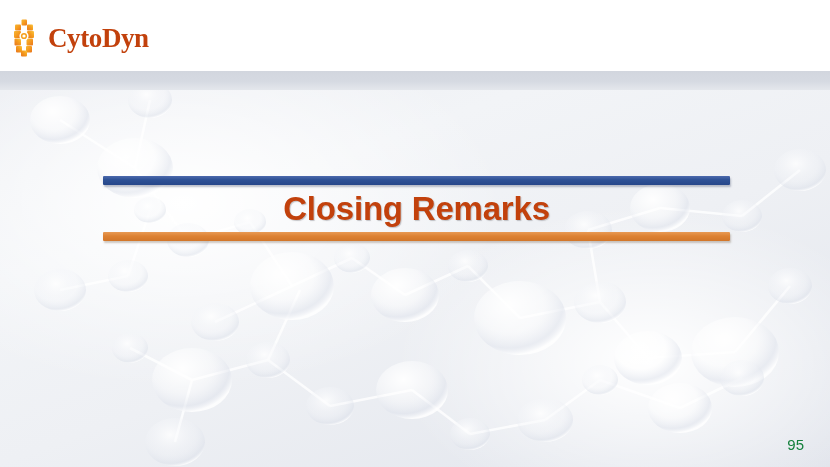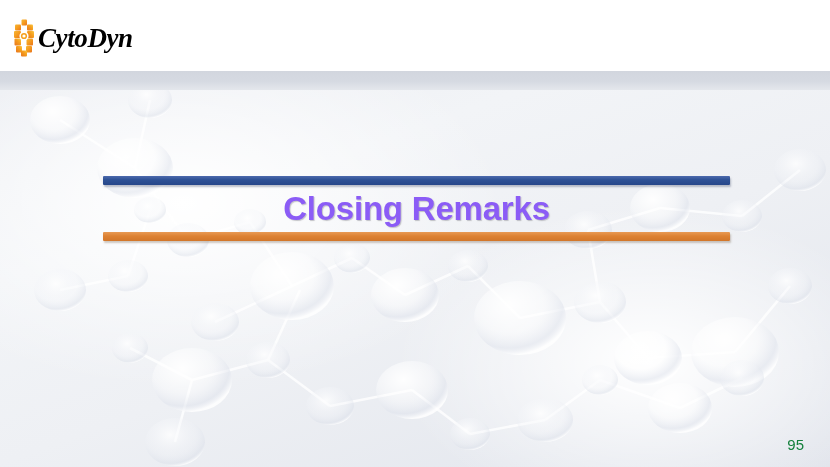--- a/index.html
+++ b/index.html
@@ -39,26 +39,25 @@
   }
   .logo-mark {
     width: 24px;
     height: 38px;
     position: relative;
     flex: 0 0 auto;
   }
   .logo-mark svg { display: block; }
   .logo-word {
     font-family: "Liberation Serif", serif;
-    font-style: italic;
     font-weight: 700;
     font-size: 27px;
     letter-spacing: -0.4px;
-    color: #000000;
-    margin-left: 2px;
+    color: #c2410c;
+    margin-left: 12px;
     line-height: 1;
     white-space: nowrap;
   }
 
   
   .header-rule {
     position: absolute;
     left: 0; top: 71px;
     width: 830px;
     height: 19px;
@@ -120,21 +119,21 @@
     top: 9px;
     width: 627px;
     height: 47px;
     display: flex;
     align-items: center;
     justify-content: center;
     font-family: "Liberation Sans", sans-serif;
     font-weight: 700;
     font-size: 33px;
     letter-spacing: -0.2px;
-    color: #8b5cf6;
+    color: #c2410c;
     text-shadow: 1px 1px 1px rgba(150,150,155,0.55);
     white-space: nowrap;
   }
 
   
   .page-number {
     position: absolute;
     right: 26px;
     bottom: 14px;
     font-family: "Liberation Sans", sans-serif;

